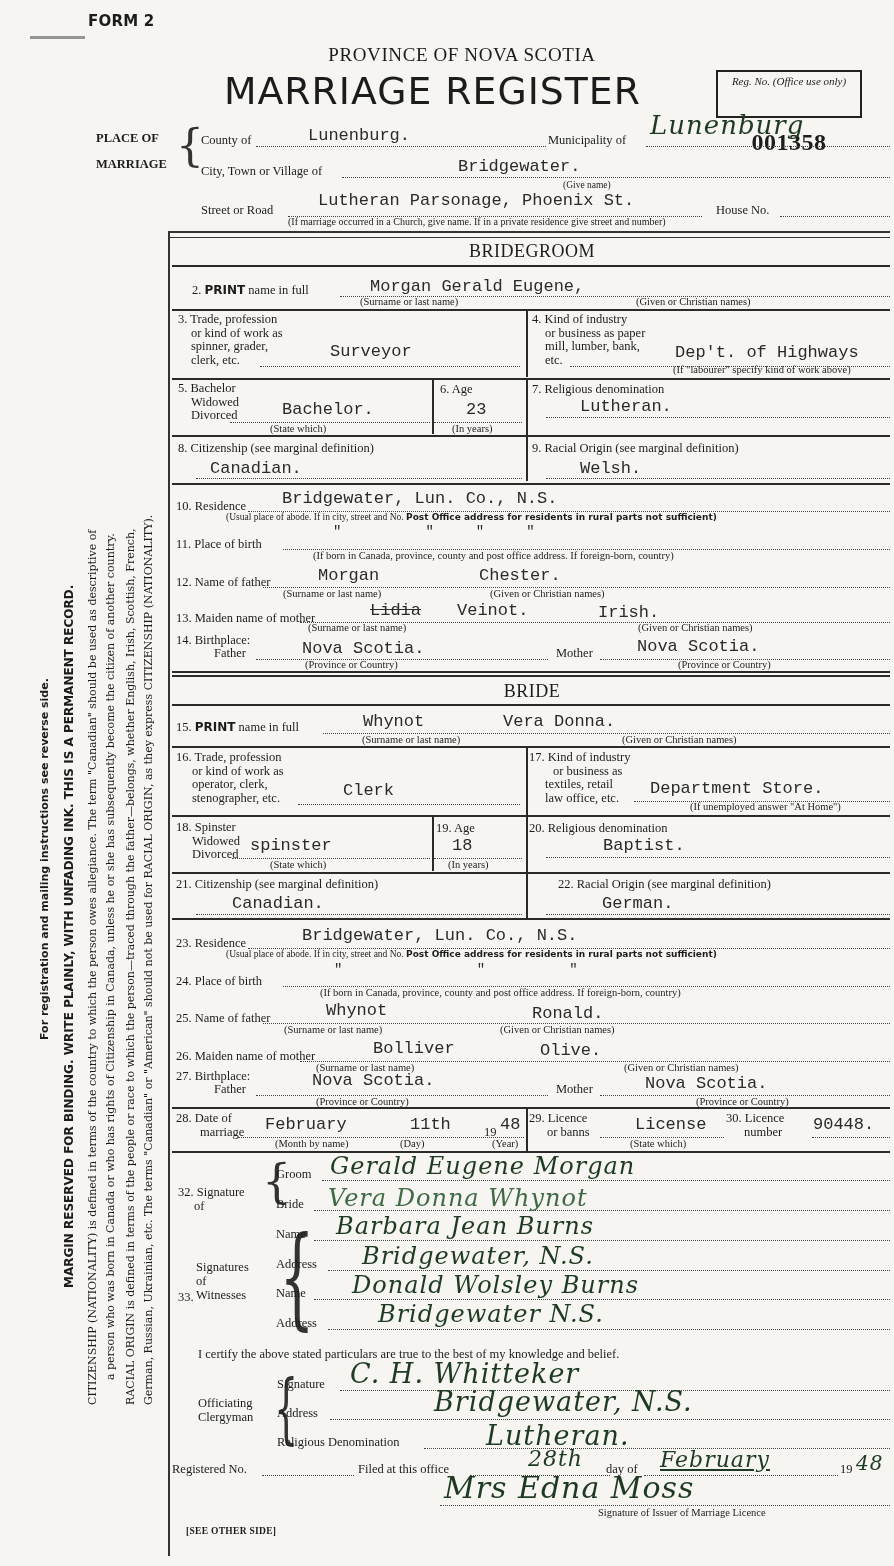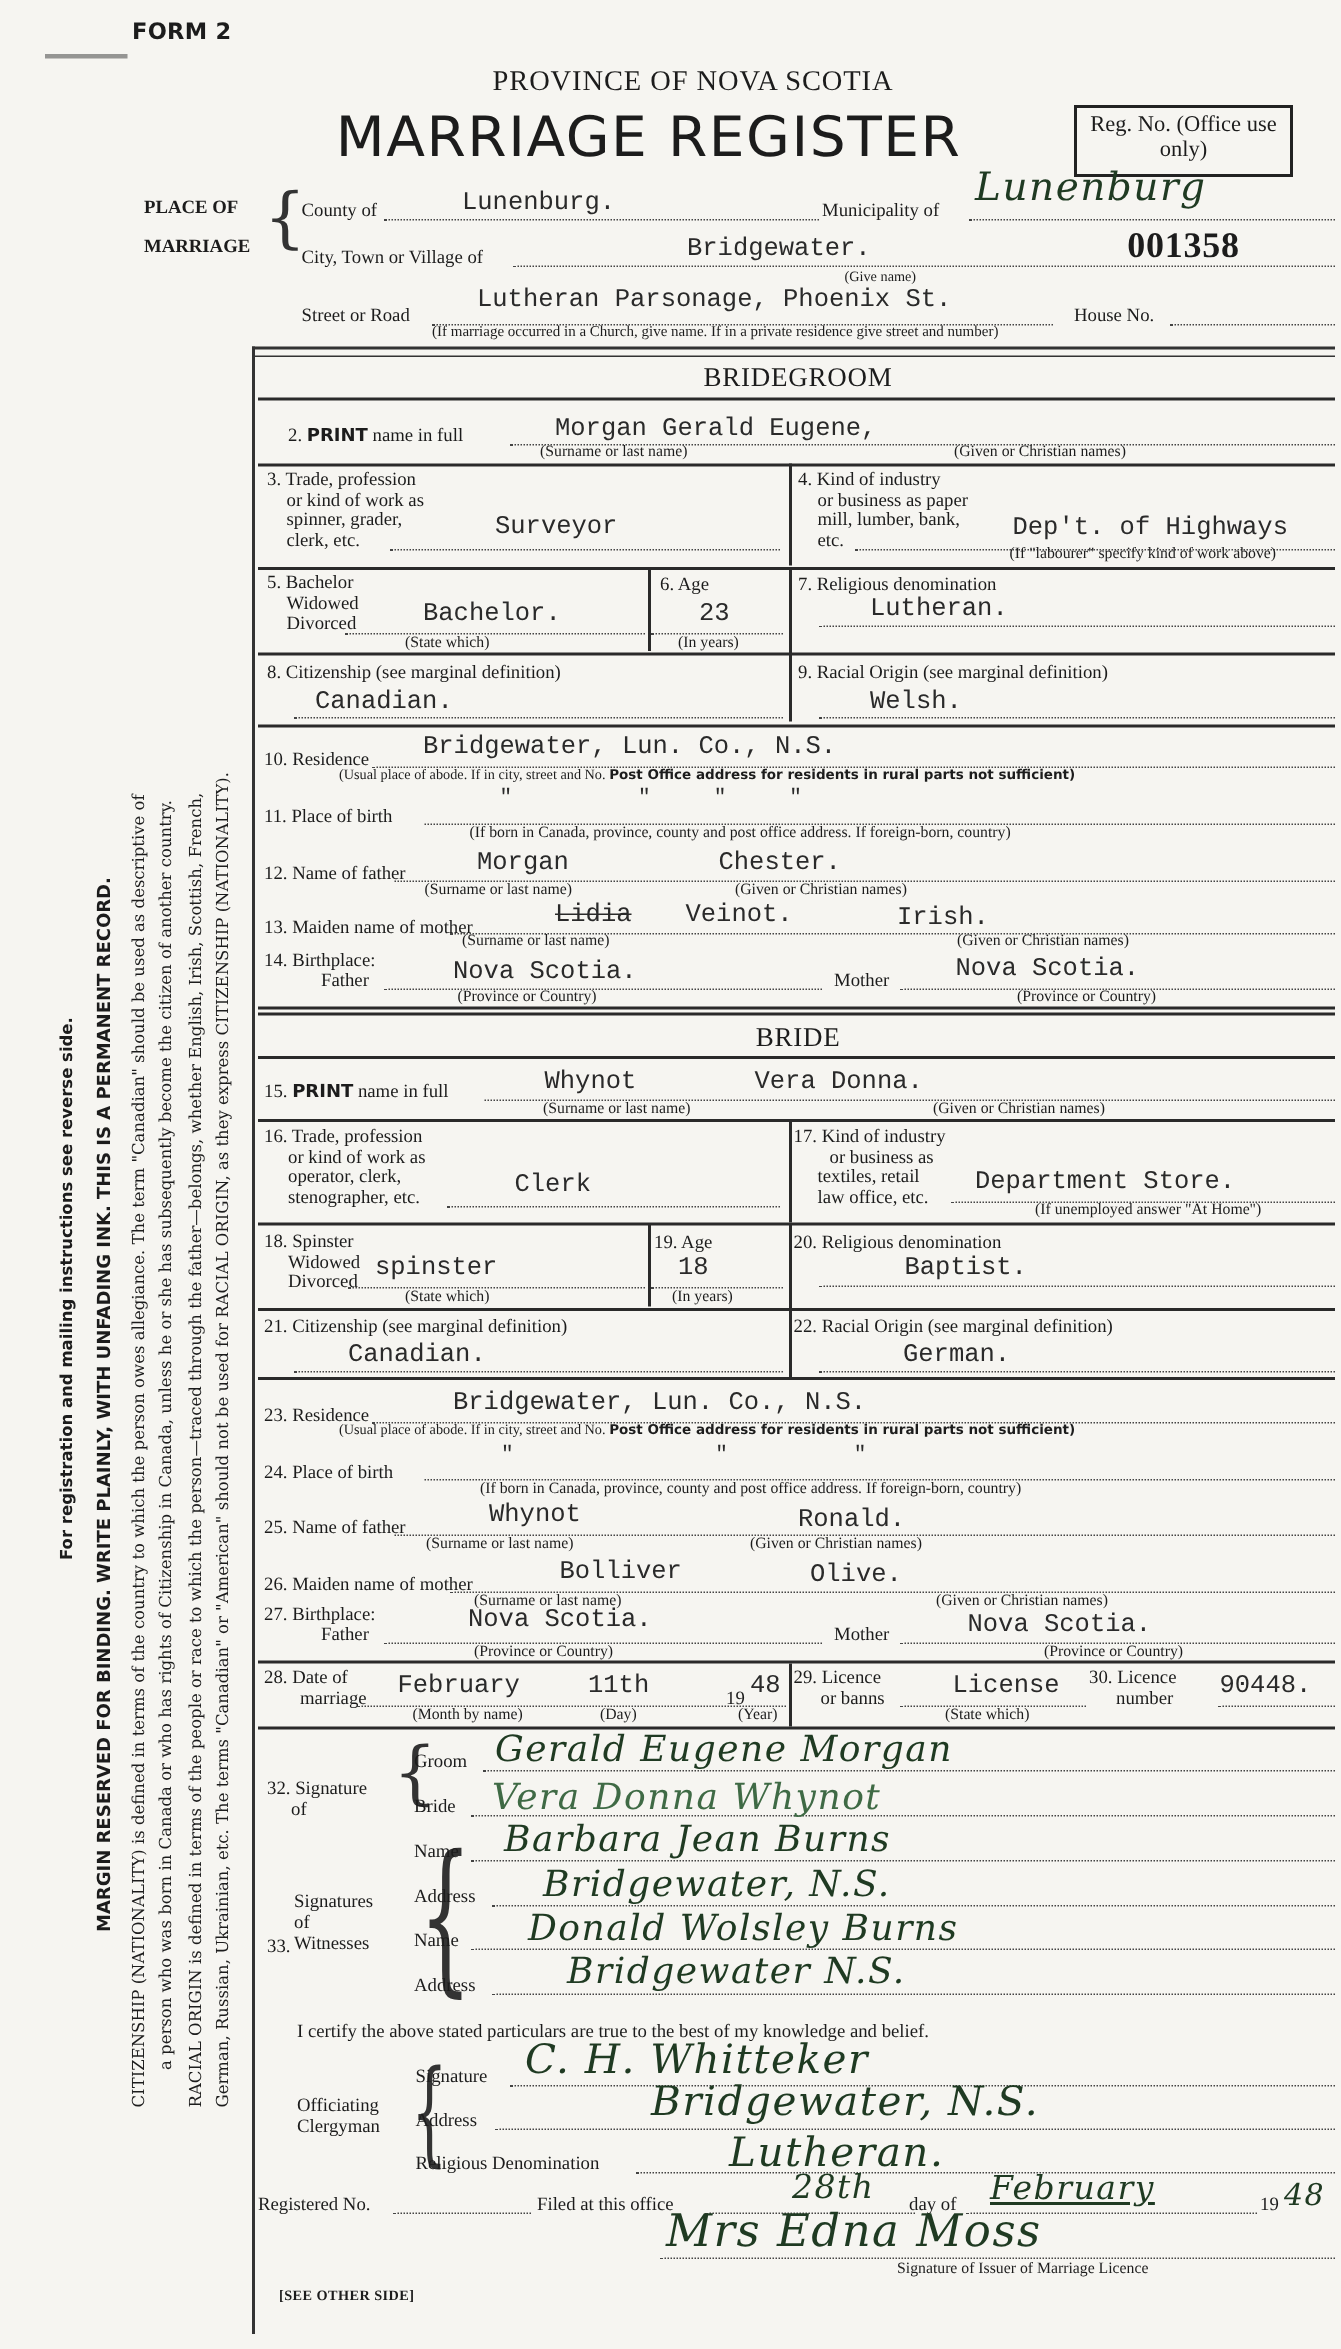--- a/index.html
+++ b/index.html
@@ -2,21 +2,21 @@
 <html><head>
 <meta charset="utf-8">
 <style>
   html,body{margin:0;padding:0;}
   body{width:894px;height:1566px;background:#f6f5f1;position:relative;overflow:hidden;font-family:"Liberation Serif","DejaVu Serif",serif;color:#1c1c1c;}
   .abs{position:absolute;}
   .form-no{left:88px;top:12px;font-family:"DejaVu Sans",sans-serif;font-weight:bold;font-size:15px;letter-spacing:0.2px;}
   .province{left:0;width:894px;top:44px;text-align:center;font-size:19px;letter-spacing:0.6px;padding-left:30px;box-sizing:border-box;}
   .title{left:228px;top:70px;font-family:"DejaVu Sans",sans-serif;font-size:37px;letter-spacing:1px;transform:scaleX(1.02);}
   .regbox{left:716px;top:70px;width:146px;height:48px;border:2px solid #222;box-sizing:border-box;text-align:center;}
-  .regbox .lbl{font-size:15px;margin-top:3px;}
+  .regbox .lbl{font-size:11px;margin-top:3px;font-style:italic;}
   .regbox .num{font-size:24px;font-weight:bold;line-height:22px;letter-spacing:0.5px;margin-top:44px;}
   .tw{font-family:"Liberation Mono","DejaVu Sans Mono",monospace;font-size:17px;color:#2a2a2a;}
   .hw{font-family:"DejaVu Serif",serif;font-style:italic;color:#1f3a22;font-size:24px;letter-spacing:1px;}
   .hw.green{color:#3f6a45;}
   .lbl{font-size:12.5px;}
   .small{font-size:10.5px;}
   .bsmall{font-size:10.5px;font-weight:bold;font-family:"DejaVu Sans",sans-serif;}
   .dots{border-bottom:1px dotted #444;}
   .hr{position:absolute;background:#2a2a2a;height:2px;}
   .vr{position:absolute;background:#2a2a2a;width:1.5px;}
@@ -219,21 +219,21 @@
 <div class="abs small" style="left:448px;top:859px">(In years)</div>
 <div class="vr" style="left:526px;top:816px;height:102px"></div>
 <div class="abs lbl" style="left:529px;top:821px">20. Religious denomination</div>
 <div class="abs dots" style="left:546px;top:857px;width:344px"></div>
 <div class="abs tw" style="left:603px;top:836px">Baptist.</div>
 <div class="hr" style="left:172px;top:872px;width:718px;height:1.5px"></div>
 
 <div class="abs lbl" style="left:176px;top:877px">21. Citizenship (see marginal definition)</div>
 <div class="abs dots" style="left:196px;top:914px;width:326px"></div>
 <div class="abs tw" style="left:232px;top:894px">Canadian.</div>
-<div class="abs lbl" style="left:529px;top:877px">22. Racial Origin (see marginal definition)</div>
+<div class="abs lbl" style="left:558px;top:877px">22. Racial Origin (see marginal definition)</div>
 <div class="abs dots" style="left:546px;top:914px;width:344px"></div>
 <div class="abs tw" style="left:602px;top:894px">German.</div>
 <div class="hr" style="left:172px;top:918px;width:718px;height:1.5px"></div>
 
 <div class="abs lbl" style="left:176px;top:936px">23. Residence</div>
 <div class="abs dots" style="left:248px;top:948px;width:642px"></div>
 <div class="abs tw" style="left:302px;top:926px">Bridgewater, Lun. Co., N.S.</div>
 <div class="abs small" style="left:226px;top:949px;font-size:9.5px"><span>(Usual place of abode.   If in city, street and No.</span> <b class="bsmall" style="font-size:9px">Post Office address for residents in rural parts not sufficient)</b></div>
 
 <div class="abs lbl" style="left:176px;top:974px">24. Place of birth</div>
@@ -265,21 +265,21 @@
 <div class="abs small" style="left:316px;top:1096px">(Province or Country)</div>
 <div class="abs small" style="left:696px;top:1096px">(Province or Country)</div>
 <div class="hr" style="left:172px;top:1107px;width:718px;height:2px"></div>
 
 <div class="abs lbl" style="left:176px;top:1112px;line-height:13.5px">
   <div>28. Date of</div>
   <div style="padding-left:24px">marriage</div>
 </div>
 <div class="abs dots" style="left:238px;top:1137px;width:286px"></div>
 <div class="abs tw" style="left:265px;top:1115px">February</div>
-<div class="abs tw" style="left:392px;top:1115px">11th</div>
+<div class="abs tw" style="left:410px;top:1115px">11th</div>
 <div class="abs lbl" style="left:484px;top:1125px">19</div>
 <div class="abs tw" style="left:500px;top:1115px">48</div>
 <div class="abs small" style="left:275px;top:1138px">(Month by name)</div>
 <div class="abs small" style="left:400px;top:1138px">(Day)</div>
 <div class="abs small" style="left:492px;top:1138px">(Year)</div>
 <div class="vr" style="left:526px;top:1109px;height:42px"></div>
 <div class="abs lbl" style="left:529px;top:1112px;line-height:13.5px">
   <div>29. Licence</div>
   <div style="padding-left:18px">or banns</div>
 </div>

